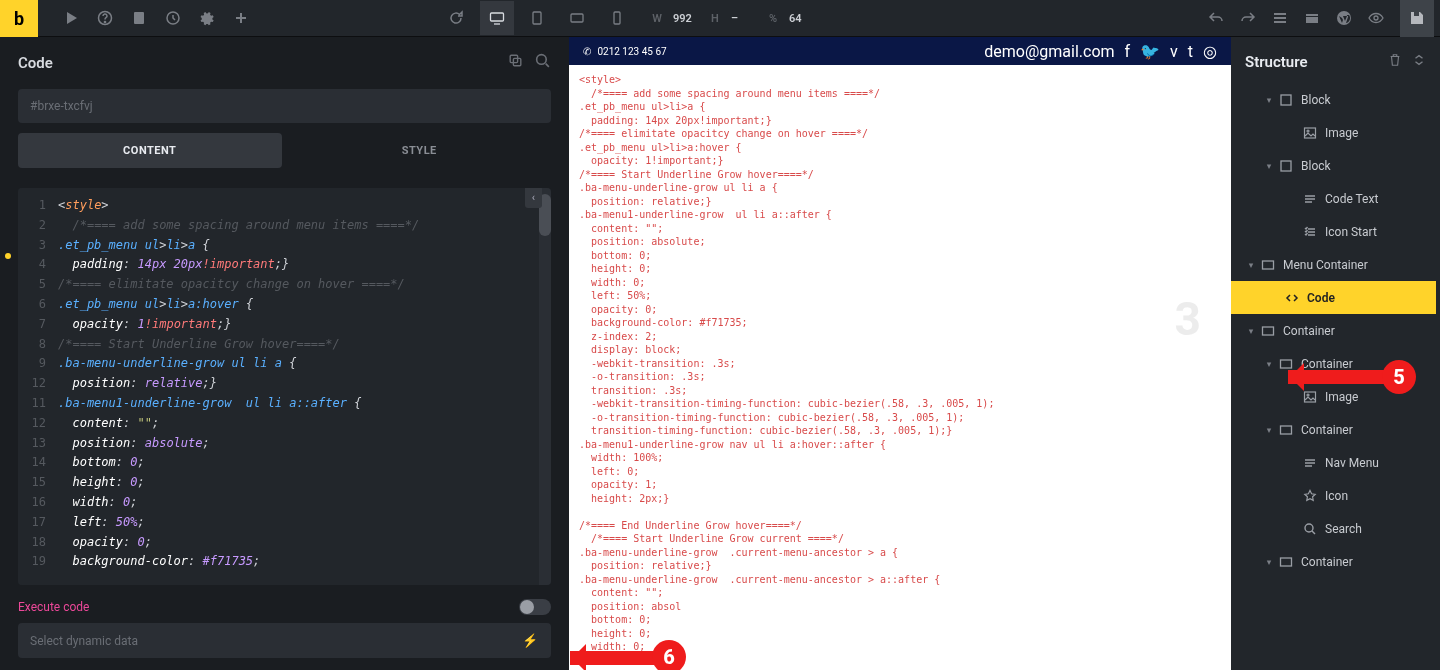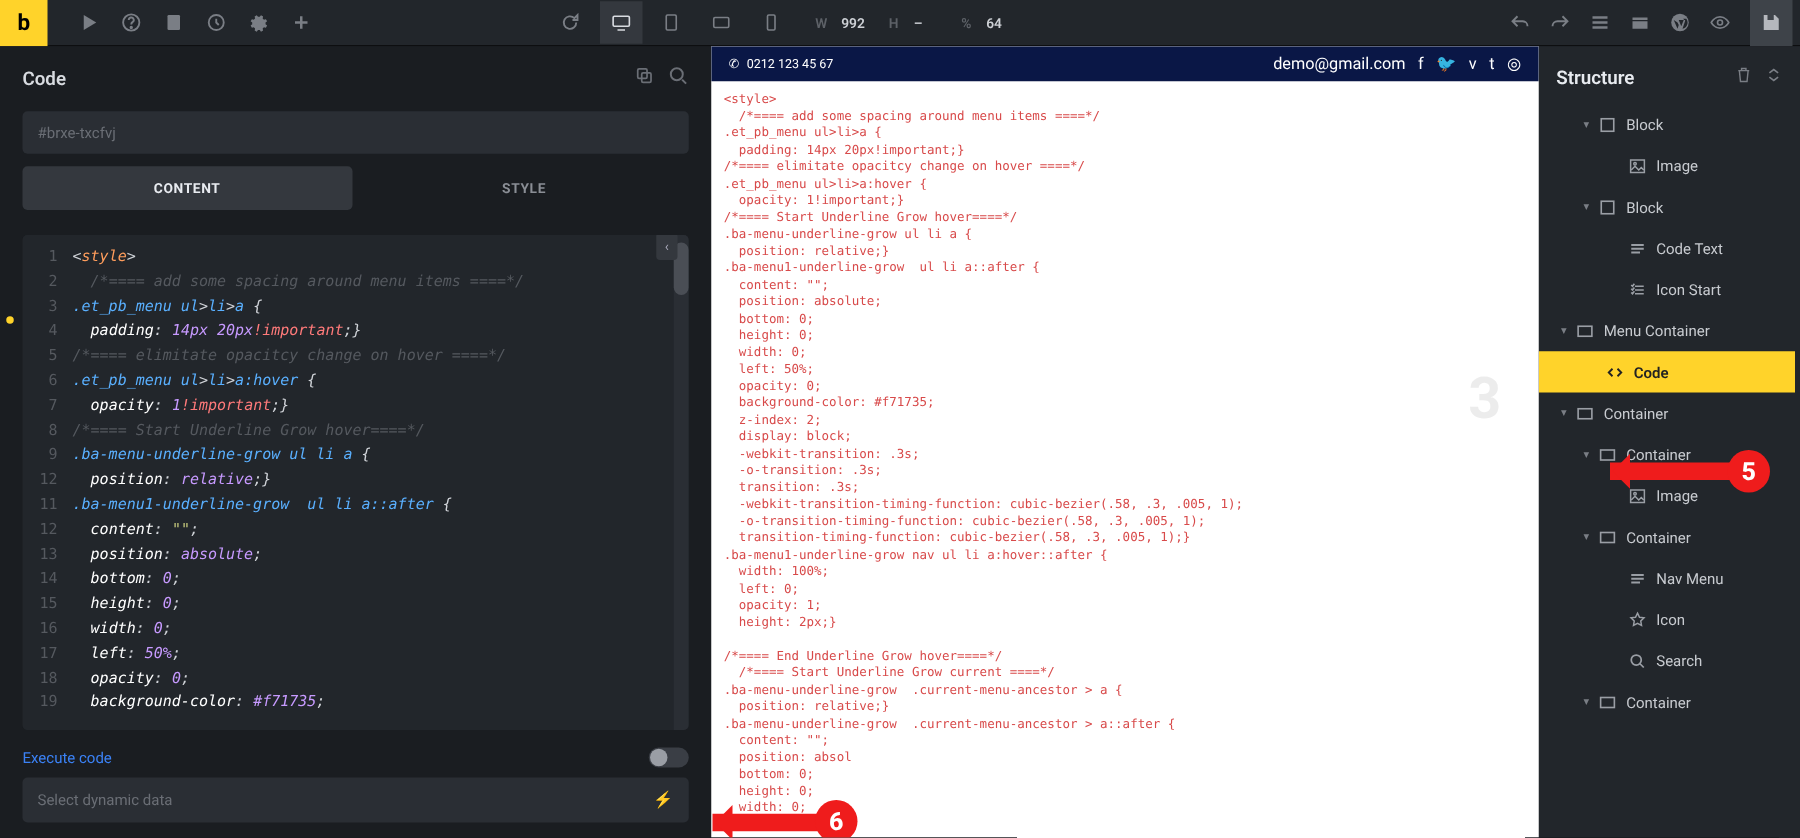--- a/index.html
+++ b/index.html
@@ -44,31 +44,31 @@
 .tok-sel { color: #5ab0ff; font-style: italic; }
 .tok-punct { color: #d0d3d8; }
 .tok-prop { color: #ffffff; }
 .tok-val { color: #c79aff; }
 .tok-imp { color: #ff7a7a; }
 .tok-comment { color: #55595f; font-style: italic; }
 .tok-str { color: #c1c47a; }
 .scrollbar { width: 12px; background: #2a2e34; }
 .scrollbar .thumb { width: 100%; height: 42px; background: #4a4e55; border-radius: 6px; margin-top: 6px; }
 
-.exec-row { margin: 14px 18px 8px; display: flex; align-items: center; justify-content: space-between; color: #3b82f6; font-size: 12px; }
+.exec-row { margin: 14px 18px 8px; display: flex; align-items: center; justify-content: space-between; color: #ec4899; font-size: 12px; }
 .toggle { width: 32px; height: 16px; background: #3a3e45; border-radius: 8px; position: relative; }
 .toggle .knob { width: 14px; height: 14px; background: #9a9ea5; border-radius: 50%; position: absolute; top: 1px; left: 1px; }
 .dynamic-row { margin: 0 18px 12px; background: #2a2e34; border-radius: 4px; padding: 10px 12px; color: #6a6e75; font-size: 12px; display: flex; justify-content: space-between; align-items: center; }
 .bolt { font-size: 13px; }
 
 
 .preview { flex: 1; background: #fff; overflow: hidden; position: relative; }
 .preview-header { height: 28px; background: #0a1746; display: flex; align-items: center; justify-content: space-between; padding: 0 14px; color: #fff; font-size: 10px; }
 .phone { display: flex; align-items: center; gap: 6px; }
-.socials { display: flex; align-items: flex-end; gap: 10px; font-size: 13px; }
+.socials { display: flex; align-items: flex-start; gap: 10px; font-size: 16px; }
 .preview-body { padding: 8px 10px; font-family: "Menlo","Consolas",monospace; font-size: 10px; line-height: 13.5px; color: #d84a4a; white-space: pre; }
 .bignum { position: absolute; top: 255px; right: 30px; font-size: 46px; font-weight: 700; color: rgba(200,200,200,0.35); }
 
 
 .right-panel { width: 209px; background: #22262b; display: flex; flex-direction: column; }
 .right-header { padding: 15px 14px 12px; display: flex; align-items: center; justify-content: space-between; }
 .right-title { font-size: 15px; font-weight: 600; color: #e8ebf0; }
 .right-header-icons { display: flex; gap: 10px; color: #7a7e85; }
 .right-header-icons svg { width: 14px; height: 14px; }
 .tree { flex: 1; overflow: auto; padding-right: 4px; }

